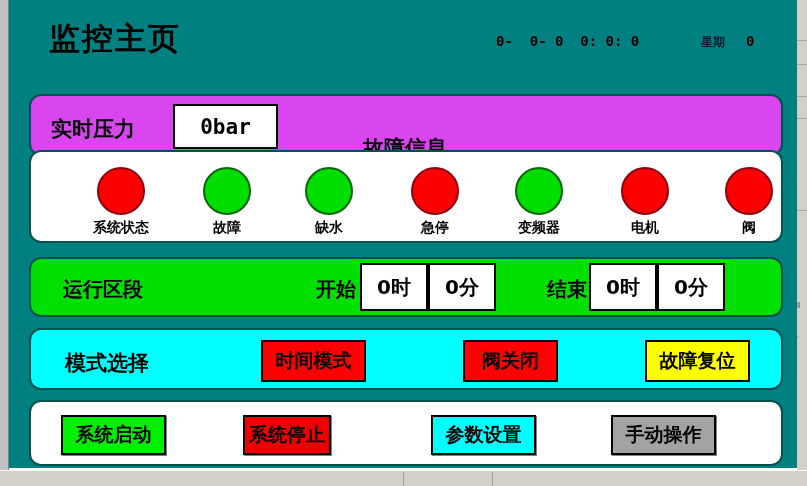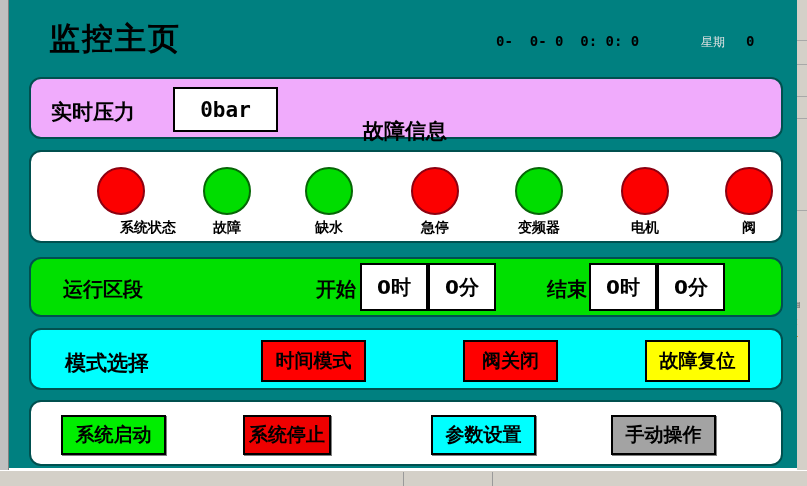--- a/index.html
+++ b/index.html
@@ -97,22 +97,22 @@
     font-size: 14px;
     font-weight: bold;
     color: #000000;
     font-family: "DejaVu Sans Mono", monospace;
     white-space: pre;
   }
   .weekday-label {
     position: absolute;
     left: 692px; top: 34px;
     font-size: 12px;
-    font-weight: normal;
-    color: #e5e5e5;
+    font-weight: bold;
+    color: #0f172a;
     font-family: "DejaVu Sans", sans-serif;
   }
   .weekday-val {
     position: absolute;
     left: 737px; top: 33px;
     font-size: 14px;
     font-weight: bold;
     color: #000000;
     font-family: "DejaVu Sans Mono", monospace;
   }
@@ -120,23 +120,23 @@
   
   .panel {
     position: absolute;
     border: 2px solid #00504f;
     border-radius: 12px;
     box-sizing: border-box;
   }
 
   
   .panel-pressure {
-    left: 20px; top: 77px;
+    left: 20px; top: 94px;
     width: 754px; height: 62px;
-    background: #f0abfc;
+    background: #d946ef;
   }
   .lbl-pressure {
     position: absolute;
     left: 20px; top: 19px;
     font-size: 21px;
     font-weight: bold;
     color: #000000;
   }
   .val-pressure {
     position: absolute;
@@ -281,21 +281,21 @@
     </div>
 
     <div class="panel panel-pressure">
       <div class="lbl-pressure">实时压力</div>
       <div class="val-pressure">0bar</div>
       <div class="lbl-faultinfo">故障信息</div>
     </div>
 
     <div class="panel panel-lamps" id="lampPanel">
         <div class="lamp on-red" style="left: 66px;"></div>
-        <div class="lamp-label" style="left: 35px; text-align: right;">系统状态</div>
+        <div class="lamp-label" style="left: 35px;">系统状态</div>
         <div class="lamp on-green" style="left: 172px;"></div>
         <div class="lamp-label" style="left: 141px;">故障</div>
         <div class="lamp on-green" style="left: 274px;"></div>
         <div class="lamp-label" style="left: 243px;">缺水</div>
         <div class="lamp on-red" style="left: 380px;"></div>
         <div class="lamp-label" style="left: 349px;">急停</div>
         <div class="lamp on-green" style="left: 484px;"></div>
         <div class="lamp-label" style="left: 453px;">变频器</div>
         <div class="lamp on-red" style="left: 590px;"></div>
         <div class="lamp-label" style="left: 559px;">电机</div>

